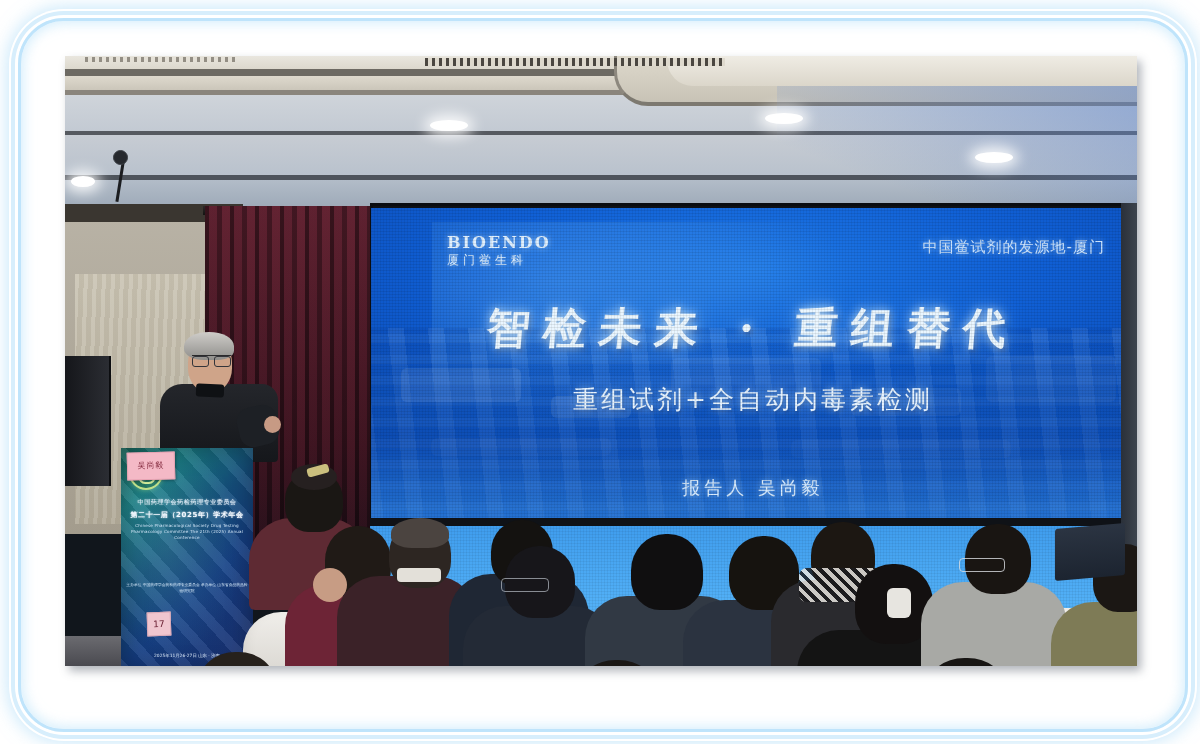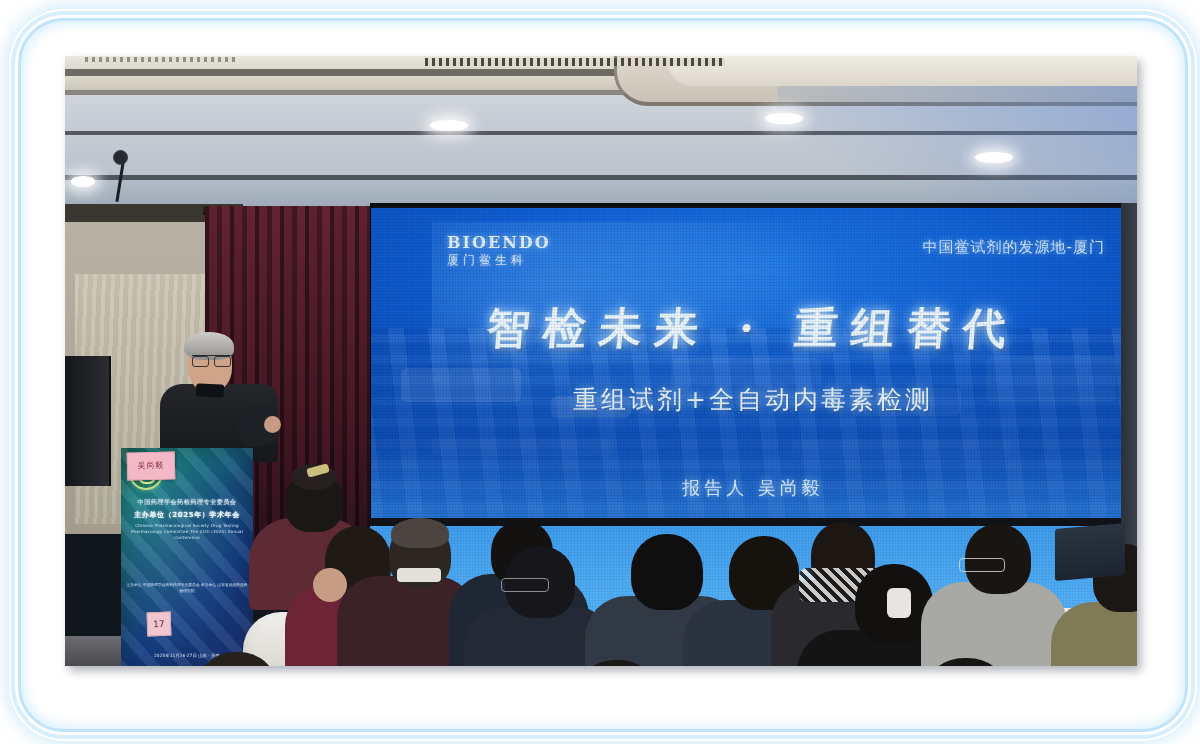--- a/index.html
+++ b/index.html
@@ -411,21 +411,21 @@
       <div class="ps-glasses"></div>
       <div class="ps-collar"></div>
     </div>
     <div class="mic"></div>
     <div class="mic-head"></div>
 
     <div class="podium">
       <div class="podium-texture"></div>
       <div class="podium-emblem"></div>
       <div class="banner-cn1">中国药理学会药检药理专业委员会</div>
-      <div class="banner-cn2">主办单位（2025年）学术年会</div>
+      <div class="banner-cn2">第二十一届（2025年）学术年会</div>
       <div class="banner-en">Chinese Pharmacological Society Drug Testing Pharmacology Committee
 The 21th (2025) Annual Conference</div>
       <div class="banner-org-l">主办单位
 中国药理学会药检药理专业委员会
 
 承办单位
 山东省食品药品检验研究院</div>
       <div class="banner-date">2025年11月26-27日
 山东 · 济南</div>
     </div>

